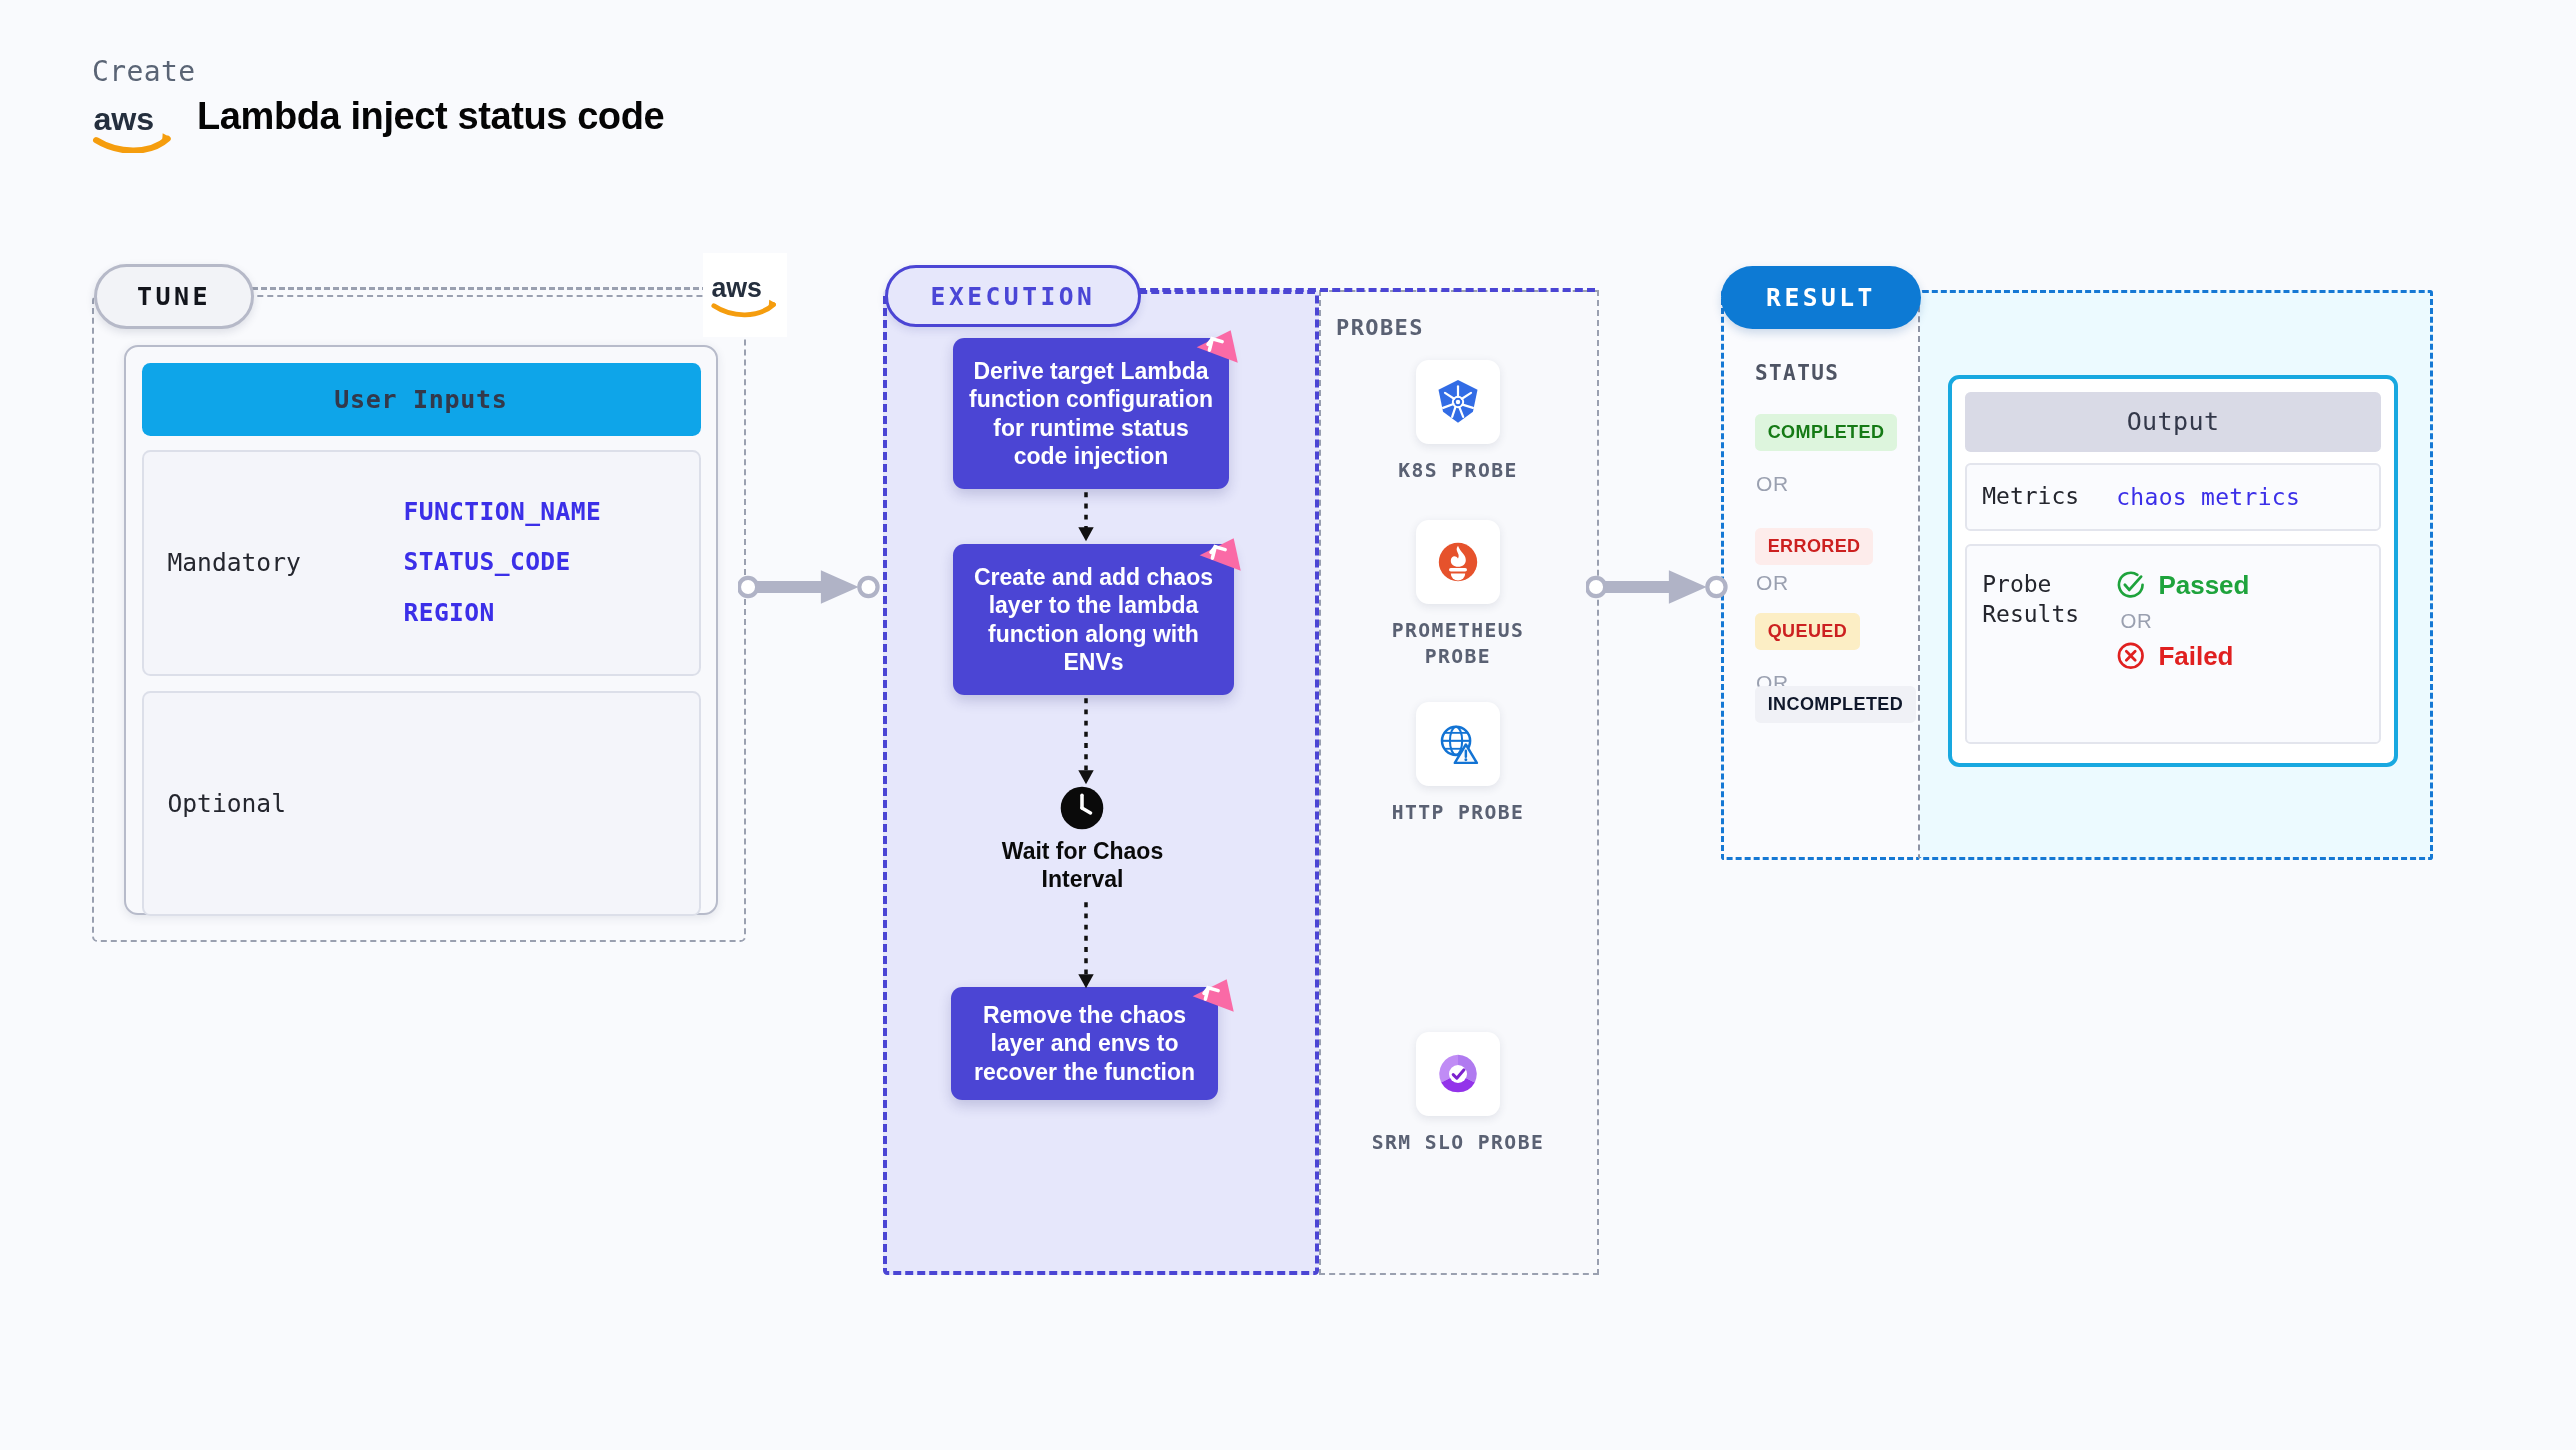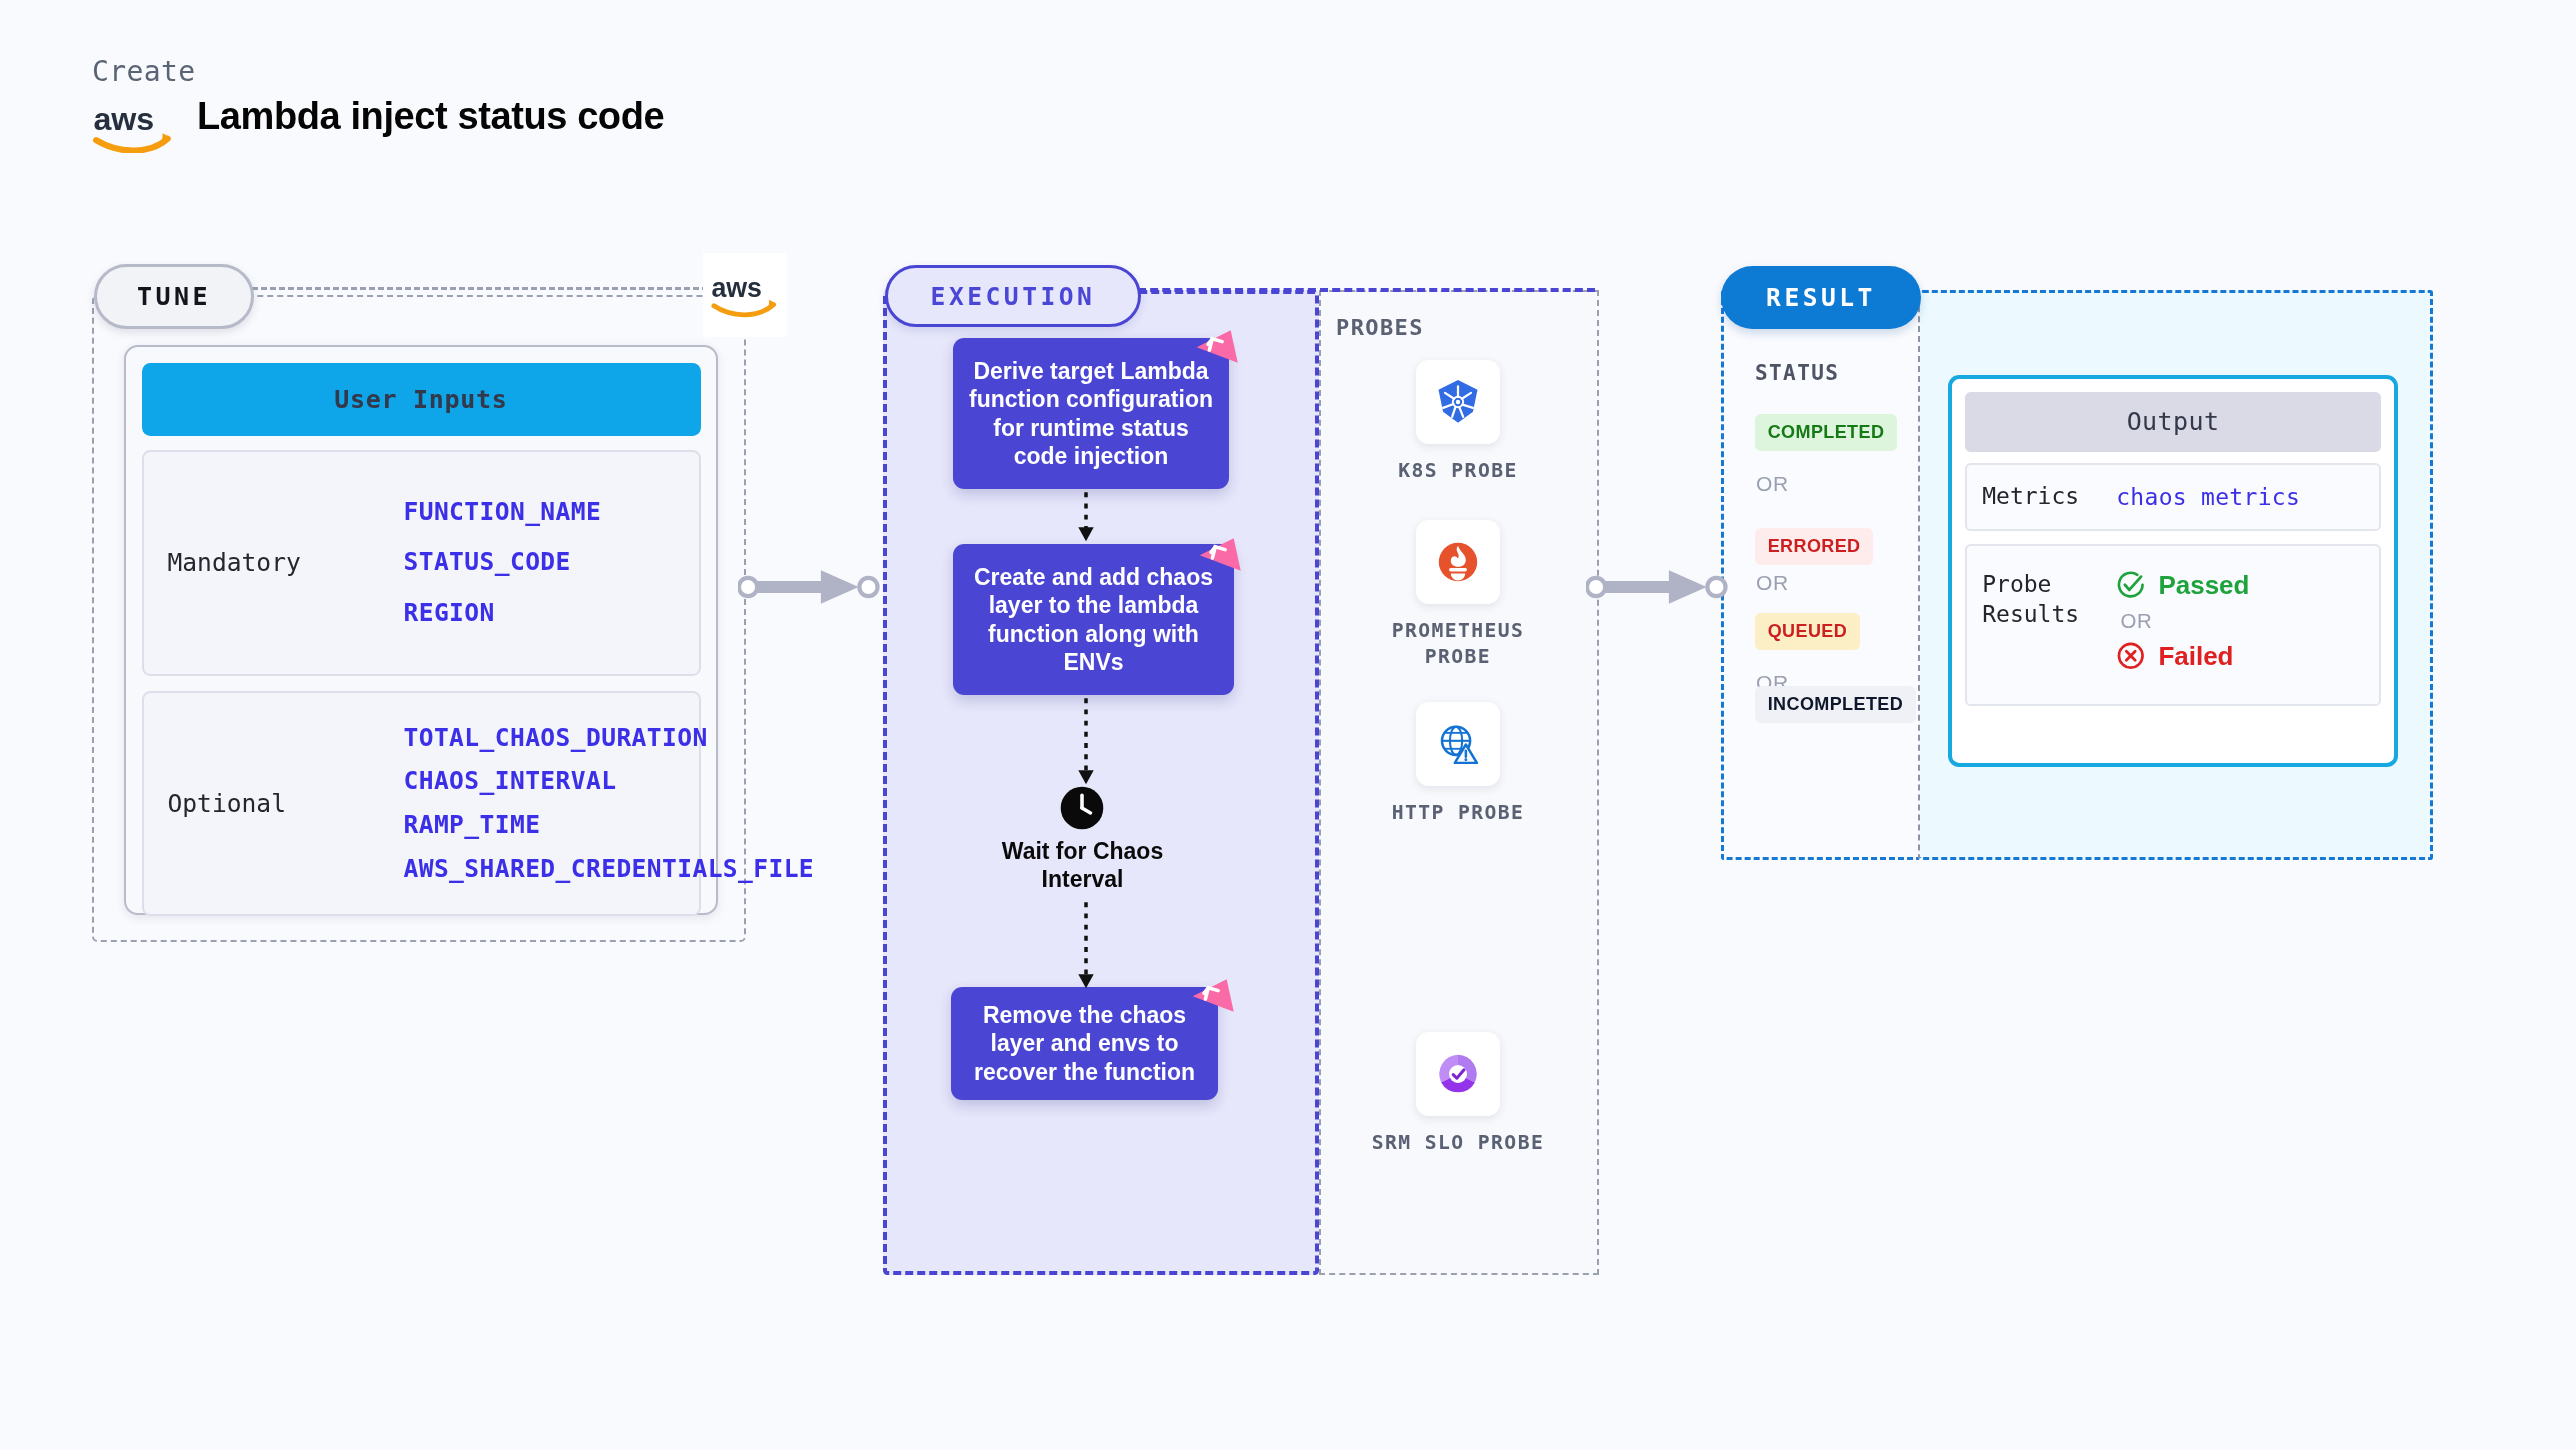--- a/index.html
+++ b/index.html
@@ -211,21 +211,21 @@
     height: 60px; background: #d9dae6; border-radius: 5.6px;
     display: flex; align-items: center; justify-content: center;
     font-family: "DejaVu Sans Mono", monospace;
     font-size: 25px; color: #33384a; letter-spacing: 0.4px;
   }
   .output-row {
     margin-top: 11.3px; background: #fafbfe; border: 2.1px solid #e3e5ed; border-radius: 5.6px;
     display: flex; align-items: center; padding: 11.3px 15.5px;
   }
   .row-metrics { height: 68px; }
-  .row-probes  { height: 162px; margin-top: 12.7px; align-items: flex-start; padding-top: 24px; }
+  .row-probes  { height: 200px; margin-top: 12.7px; align-items: flex-start; padding-top: 24px; }
   .row-label {
     width: 134px; flex: 0 0 134px;
     font-family: "DejaVu Sans Mono", monospace;
     font-size: 23px; color: #24262e; line-height: 1.3;
   }
   .row-value-link {
     font-family: "DejaVu Sans Mono", monospace;
     font-size: 23px; color: #3b2fe8; letter-spacing: 0.3px;
   }
   .probe-results-col { display: flex; flex-direction: column; gap: 8.4px; }
@@ -271,26 +271,20 @@
       <div class="grp-label">Mandatory</div>
       <div class="grp-vars">
         <div class="var">FUNCTION_NAME</div>
         <div class="var">STATUS_CODE</div>
         <div class="var">REGION</div>
       </div>
     </div>
 
     <div class="inputs-group grp-optional">
       <div class="grp-label">Optional</div>
-      <div class="grp-vars">
-        <div class="var">TOTAL_CHAOS_DURATION</div>
-        <div class="var">CHAOS_INTERVAL</div>
-        <div class="var">RAMP_TIME</div>
-        <div class="var" style="width:331px">AWS_SHARED_CREDENTIALS_FILE</div>
-      </div>
     </div>
   </div>
 
   <div class="arrow-group arrow-1">
     <svg width="151" height="42" viewBox="0 0 215 60">
       <line x1="18" y1="30" x2="130" y2="30" stroke="#b0b3c6" stroke-width="17"></line>
       <path d="M118 6 L172 30 L118 54 Z" fill="#b0b3c6"></path>
       <circle cx="14" cy="30" r="13" fill="#ffffff" stroke="#b0b3c6" stroke-width="6"></circle>
       <circle cx="186" cy="30" r="13" fill="#ffffff" stroke="#b0b3c6" stroke-width="6"></circle>
     </svg>

